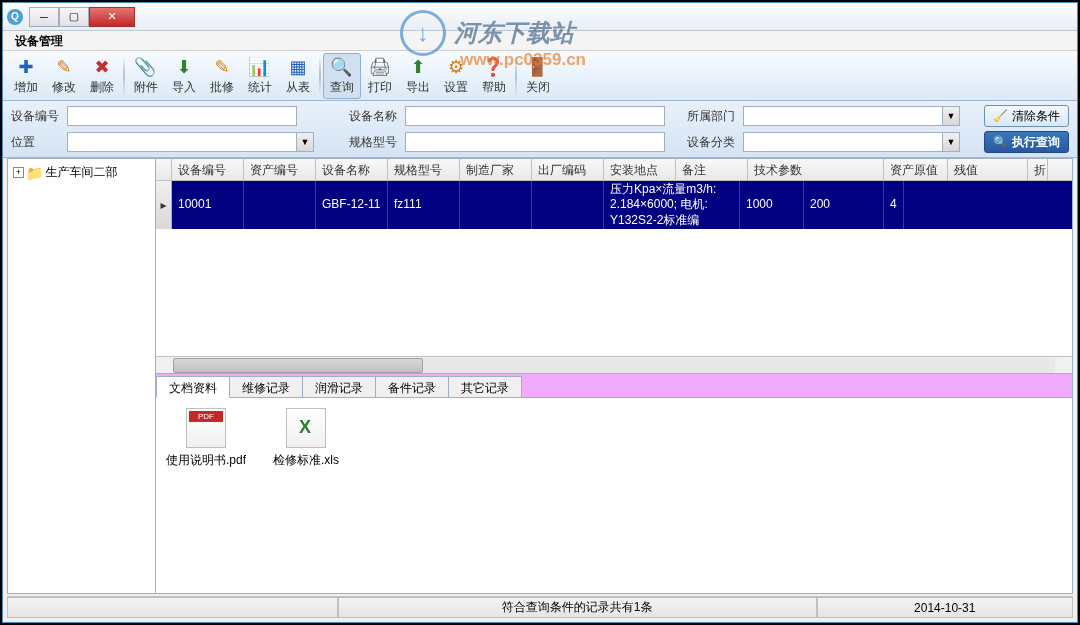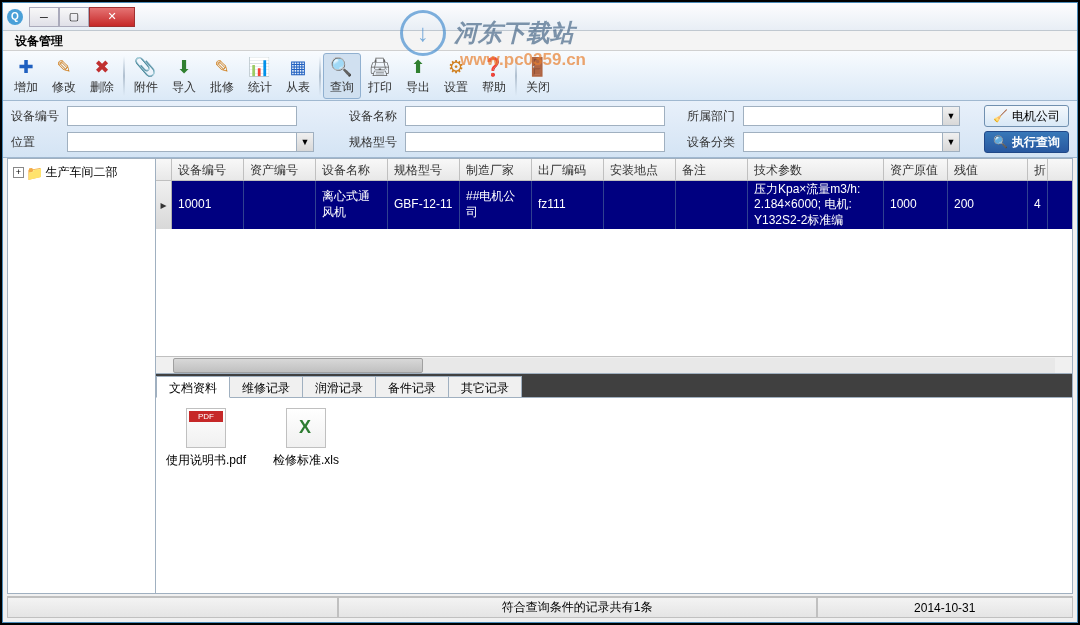--- a/index.html
+++ b/index.html
@@ -40,21 +40,21 @@
 .grid-header { display: flex; background: linear-gradient(#f8f8f8,#e8e8e8); border-bottom: 1px solid #c0c0c0; height: 22px; }
 .grid-hcell { border-right: 1px solid #c0c0c0; padding: 3px 6px; color: #333; overflow:hidden;white-space:nowrap;}
 .grid-body { flex: 1; background: #fff; overflow:hidden;}
 .grid-row { display: flex; height: 48px; background: #000080; color: #fff; }
 .grid-marker { width: 16px; background: linear-gradient(#f0f0f0,#d8d8d8); border-right:1px solid #b0b0b0; display:flex;align-items:center;justify-content:center;color:#333;}
 .grid-cell { border-right: 1px solid #304090; padding: 4px 6px; overflow: hidden; display:flex;align-items:center;font-size:12px;line-height:1.3;}
 .hscroll { height: 17px; background: #f0f0f0; border-top: 1px solid #c0c0c0; display:flex;align-items:center;}
 .hscroll-track { flex:1; background:#e8e8e8; height:15px; position:relative; margin:0 17px;}
 .hscroll-thumb { position:absolute; left:0; width:250px; height:15px; background:linear-gradient(#d8d8d8,#c0c0c0); border:1px solid #a0a0a0; border-radius:2px;}
 .tabs-area { height: 220px; border-top: 1px solid #a0b0c0; display:flex;flex-direction:column;}
-.tabs-header { height: 24px; display: flex; background: #404040; border-bottom: 1px solid #a0b0c0; padding-top:2px;}
+.tabs-header { height: 24px; display: flex; background: #f0abfc; border-bottom: 1px solid #a0b0c0; padding-top:2px;}
 .tab { padding: 3px 12px; border: 1px solid #a0b0c0; border-bottom: none; margin-right: -1px; background: #f0f0f0; cursor: pointer; position:relative;}
 .tab.active { background: #fff; border-bottom: 1px solid #fff; margin-bottom:-1px; z-index:1;}
 .tab-content { flex: 1; background: #fff; padding: 10px; display: flex; gap: 20px; align-items: flex-start; }
 .file-item { width: 80px; display: flex; flex-direction: column; align-items: center; gap: 4px; cursor: pointer; text-align:center;}
 .file-icon { width: 40px; height: 40px; display: flex; align-items: center; justify-content: center; }
 .pdf-icon { background: linear-gradient(#fff,#f0f0f0); border:1px solid #c0c0c0; position:relative;}
 .pdf-icon::before { content:"PDF"; position:absolute; top:2px; left:2px; right:2px; background:#c62828; color:#fff; font-size:8px; text-align:center; padding:1px;}
 .xls-icon { background: linear-gradient(#fff,#f0f0f0); border:1px solid #c0c0c0; position:relative;}
 .xls-icon::before { content:"X"; position:absolute; top:8px; left:12px; color:#2e7d32; font-size:18px; font-weight:bold;}
 .status-bar { height: 22px; background: linear-gradient(#f4f4f4,#e4e4e4); border-top: 1px solid #c0c0c0; display: flex; margin: 2px 4px 4px;}
@@ -152,21 +152,21 @@
       <input class="search-input w2" style="">
       <span style="width:10px"></span>
       <span class="search-label">所属部门</span>
       <div class="combo">
           <input class="search-input w3" style="">
           <span class="combo-btn">▼</span>
         </div>
       <span style="flex:1"></span>
       <div class="action-btn">
           <span>🧹</span>
-          <span>电机公司</span>
+          <span>清除条件</span>
         </div>
     </div>
     <div class="search-row">
       <span class="search-label">位置</span>
       <div class="combo">
           <input class="search-input w1" style="">
           <span class="combo-btn">▼</span>
         </div>
       <span style="width:23px"></span>
       <span class="search-label">规格型号</span>
@@ -209,23 +209,21 @@
           <div class="grid-hcell" style="width:136px">技术参数</div>
           <div class="grid-hcell" style="width:64px">资产原值</div>
           <div class="grid-hcell" style="width:80px">残值</div>
           <div class="grid-hcell" style="width:20px">折</div>
         </div>
         <div class="grid-body">
           <div class="grid-row">
             <div class="grid-marker">▸</div>
             <div class="grid-cell" style="width:72px">10001</div>
             <div class="grid-cell" style="width:72px"></div>
-            <div class="grid-cell" style="width:72px">离心式通风机</div>
             <div class="grid-cell" style="width:72px">GBF-12-11</div>
-            <div class="grid-cell" style="width:72px">##电机公司</div>
             <div class="grid-cell" style="width:72px">fz111</div>
             <div class="grid-cell" style="width:72px"></div>
             <div class="grid-cell" style="width:72px"></div>
             <div class="grid-cell" style="width:136px">压力Kpa×流量m3/h: 2.184×6000; 电机: Y132S2-2标准编</div>
             <div class="grid-cell" style="width:64px">1000</div>
             <div class="grid-cell" style="width:80px">200</div>
             <div class="grid-cell" style="width:20px">4</div>
           </div>
         </div>
         <div class="hscroll">

